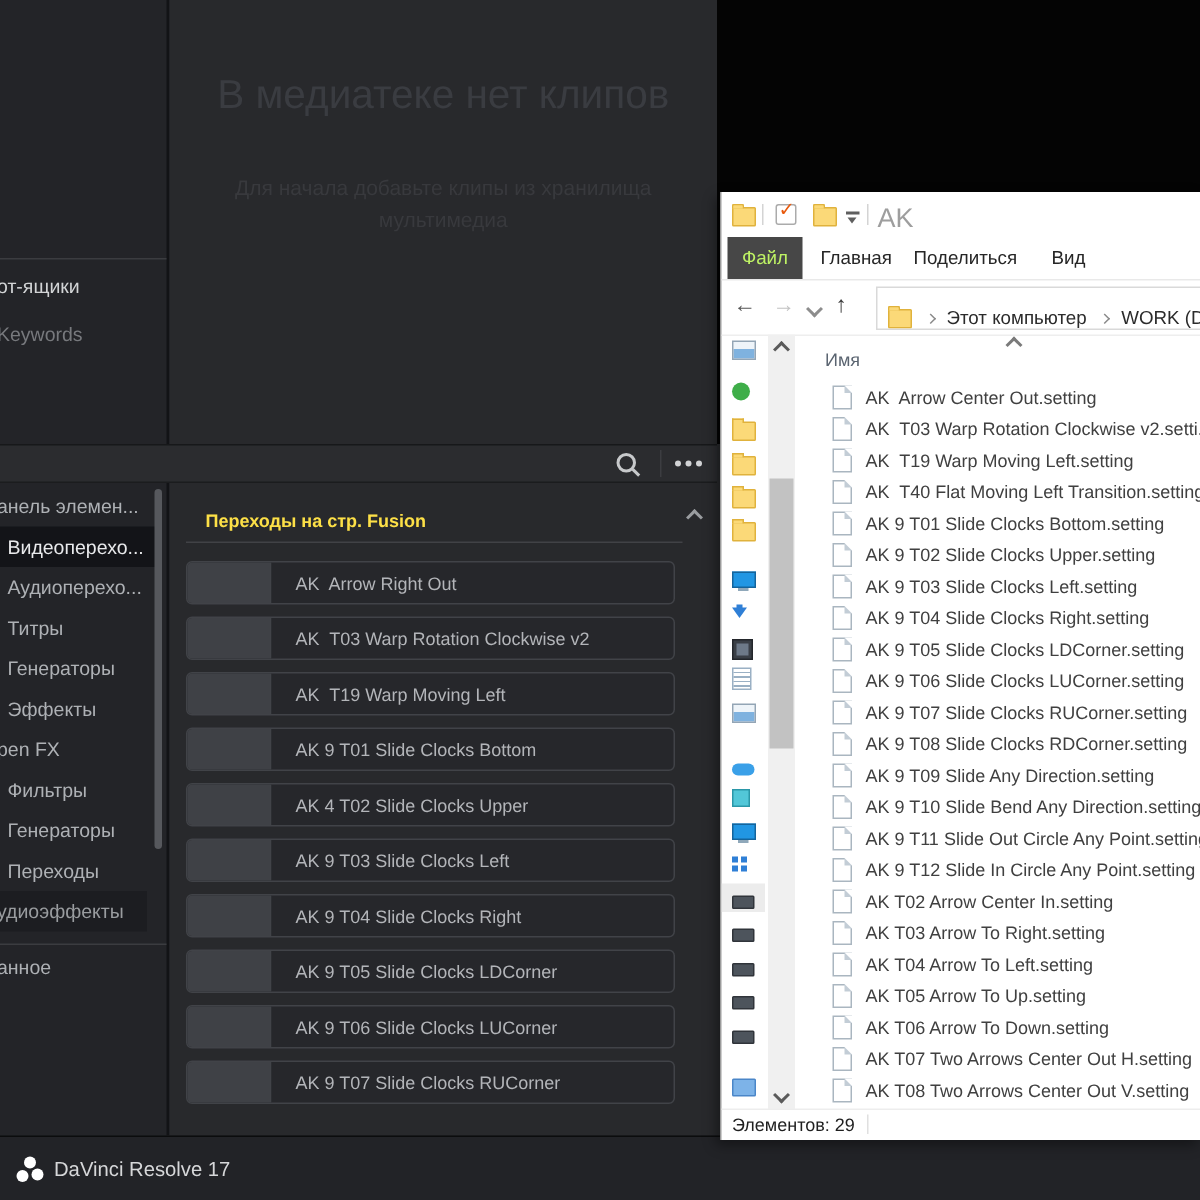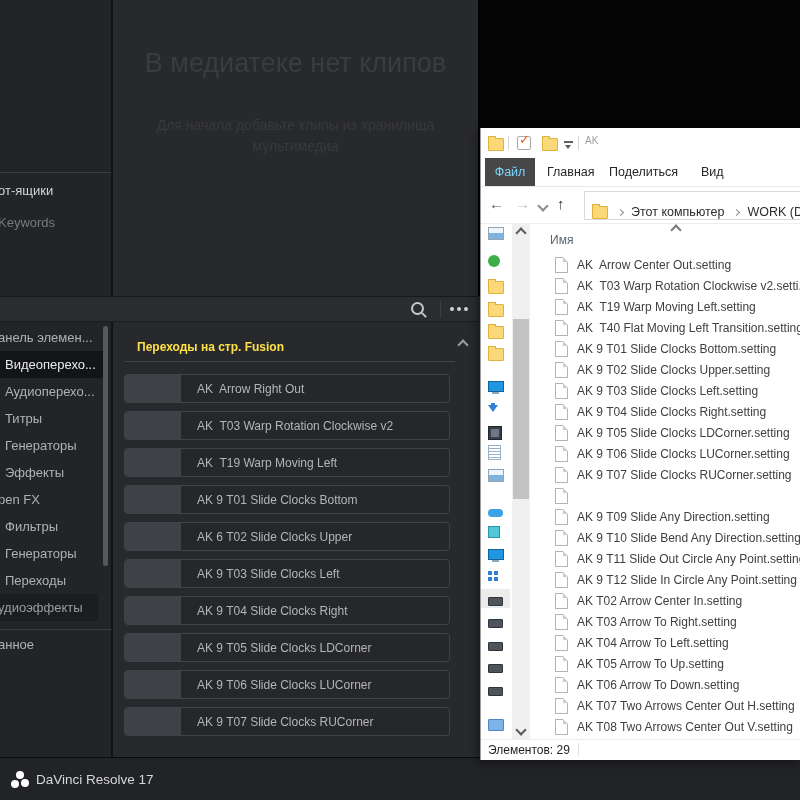--- a/index.html
+++ b/index.html
@@ -62,24 +62,24 @@
   .explorer { position:absolute; left:480px; top:128px; width:320px; height:632px; background:#fff; color:#1a1a1a; font-size:12px; border-left:1px solid #9b9b9b; box-shadow:-3px 3px 8px rgba(0,0,0,.4); }
   .ex-title { position:relative; height:30px; }
   .win-folder { display:inline-block; width:14px; height:11px; background:#fbd978; border:1px solid #e0b23c; border-radius:1px; position:relative; }
   .win-folder::before { content:''; position:absolute; top:-3px; left:-1px; width:6px; height:2px; background:#fbd978; border:1px solid #e0b23c; border-bottom:0; border-radius:1px 1px 0 0; }
   .ex-title .win-folder { position:absolute; top:10px; }
   .win-check { position:absolute; left:36px; top:8px; width:12px; height:12px; background:#fff; border:1px solid #ababab; border-radius:2px; }
   .win-check::after { content:'✓'; position:absolute; left:1px; top:-5px; color:#e8590c; font-size:13px; font-weight:bold; }
   .qat-cust { position:absolute; left:83px; top:13px; width:9px; border-top:2px solid #5f5f5f; }
   .qat-cust::after { content:''; position:absolute; left:1px; top:2px; border-left:3.5px solid transparent; border-right:3.5px solid transparent; border-top:4px solid #5f5f5f; }
   .vsep { position:absolute; top:8px; width:1px; height:14px; background:#d4d4d4; }
-  .ex-win-title { position:absolute; left:104px; top:7px; font-size:10px; color:#9e9e9e; }
+  .ex-win-title { position:absolute; left:104px; top:7px; font-size:18px; color:#9e9e9e; }
 
   .ex-ribbon { position:relative; height:28px; border-bottom:1px solid #e9e9e9; }
-  .ex-file-tab { position:absolute; left:4px; top:0; width:50px; height:28px; background:#474747; color:#7dd3fc; display:flex; align-items:center; justify-content:center; font-size:12.5px; }
+  .ex-file-tab { position:absolute; left:4px; top:0; width:50px; height:28px; background:#474747; color:#bef264; display:flex; align-items:center; justify-content:center; font-size:12.5px; }
   .ex-tab { position:absolute; top:7px; font-size:12.5px; color:#262626; }
   .ex-tab.t-home { left:66px; } .ex-tab.t-share { left:128px; } .ex-tab.t-view { left:220px; }
 
   .ex-addr { position:relative; height:36px; border-bottom:1px solid #eeeeee; }
   .ex-nav-btn { position:absolute; top:8px; font-size:15px; line-height:18px; }
   .b-back { left:8px; color:#555; } .b-fwd { left:34px; color:#c3c3c3; } .b-up { left:76px; color:#3c3c3c; }
   .b-drop { left:58px; top:15px; }
   .ex-addrbox { position:absolute; left:103px; top:4px; right:0; height:27px; border:1px solid #d9d9d9; display:flex; align-items:flex-end; overflow:hidden; }
   .ex-addrbox .win-folder { margin-left:7px; flex:none; }
   .crumb { display:flex; align-items:center; white-space:nowrap; }
@@ -206,21 +206,21 @@
         </div>
 
 
         <div class="rv-card">
           <span class="rv-thumb"></span>
           <span class="rv-card-label">AK 9 T01 Slide Clocks Bottom</span>
         </div>
 
         <div class="rv-card">
           <span class="rv-thumb"></span>
-          <span class="rv-card-label">AK 6 T02 Slide Clocks Upper</span>
+          <span class="rv-card-label">AK 4 T02 Slide Clocks Upper</span>
         </div>
 
         <div class="rv-card">
           <span class="rv-thumb"></span>
           <span class="rv-card-label">AK 9 T03 Slide Clocks Left</span>
         </div>
 
         <div class="rv-card">
           <span class="rv-thumb"></span>
           <span class="rv-card-label">AK 9 T04 Slide Clocks Right</span>
@@ -404,20 +404,21 @@
               <span class="ex-row-label">AK 9 T06 Slide Clocks LUCorner.setting</span>
             </div>
 
             <div class="ex-row">
               <span class="ficon"></span>
               <span class="ex-row-label">AK 9 T07 Slide Clocks RUCorner.setting</span>
             </div>
 
             <div class="ex-row">
               <span class="ficon"></span>
+              <span class="ex-row-label">AK 9 T08 Slide Clocks RDCorner.setting</span>
             </div>
 
             <div class="ex-row">
               <span class="ficon"></span>
               <span class="ex-row-label">AK 9 T09 Slide Any Direction.setting</span>
             </div>
 
             <div class="ex-row">
               <span class="ficon"></span>
               <span class="ex-row-label">AK 9 T10 Slide Bend Any Direction.setting</span>

